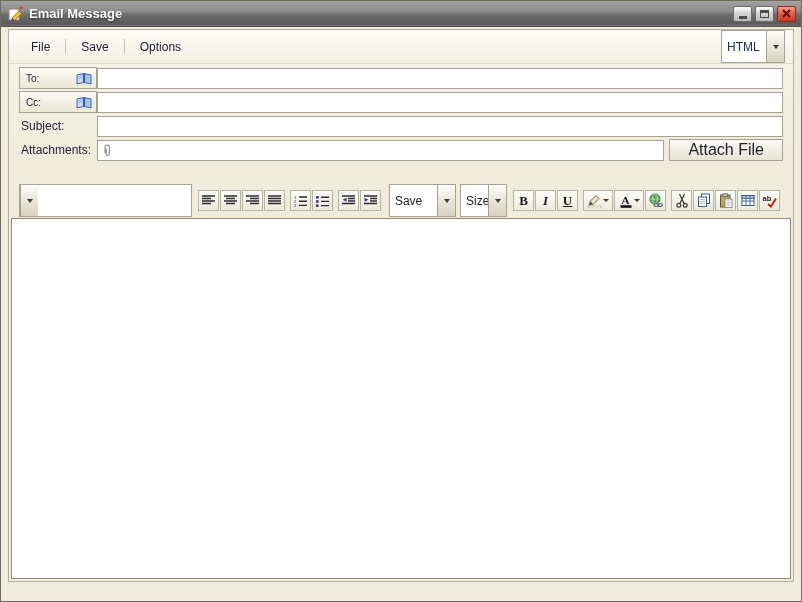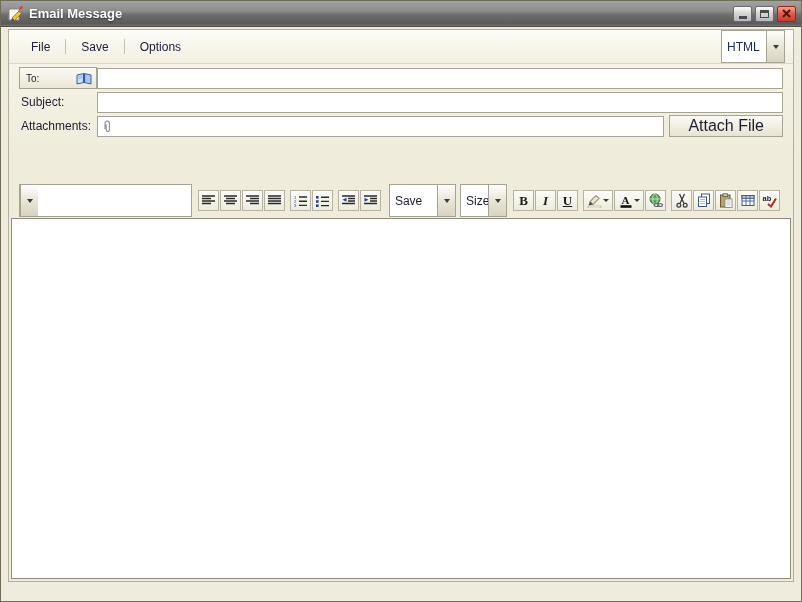--- a/index.html
+++ b/index.html
@@ -197,20 +197,33 @@
             <polygon points="1,3 7.4,1.6 7.4,10.6 1,12" fill="#cfe0f6" stroke="#3a62a8" stroke-width="1"></polygon>
             <polygon points="15,3 8.6,1.6 8.6,10.6 15,12" fill="#a8c6ec" stroke="#3a62a8" stroke-width="1"></polygon>
             <line x1="8" y1="1.6" x2="8" y2="11" stroke="#27477e" stroke-width="1.2"></line>
             <line x1="2.5" y1="4.5" x2="6" y2="3.8" stroke="#7ba0d0" stroke-width="0.8"></line>
             <line x1="2.5" y1="6.5" x2="6" y2="5.8" stroke="#7ba0d0" stroke-width="0.8"></line>
           </svg>
         </div>
         <input value="" style="">
       </div>
 
+      <div class="frow">
+        <div class="addr-btn">
+          <span>Cc:</span>
+          <svg width="16" height="13" viewBox="0 0 16 13">
+            <polygon points="1,3 7.4,1.6 7.4,10.6 1,12" fill="#cfe0f6" stroke="#3a62a8" stroke-width="1"></polygon>
+            <polygon points="15,3 8.6,1.6 8.6,10.6 15,12" fill="#a8c6ec" stroke="#3a62a8" stroke-width="1"></polygon>
+            <line x1="8" y1="1.6" x2="8" y2="11" stroke="#27477e" stroke-width="1.2"></line>
+            <line x1="2.5" y1="4.5" x2="6" y2="3.8" stroke="#7ba0d0" stroke-width="0.8"></line>
+            <line x1="2.5" y1="6.5" x2="6" y2="5.8" stroke="#7ba0d0" stroke-width="0.8"></line>
+          </svg>
+        </div>
+        <input value="" style="">
+      </div>
 
 
       <div class="frow">
         <span class="plain-label">Subject:</span>
         <input value="" style="">
       </div>
 
       <div class="frow">
         <span class="plain-label">Attachments:</span>
         <span class="attach-wrap">

